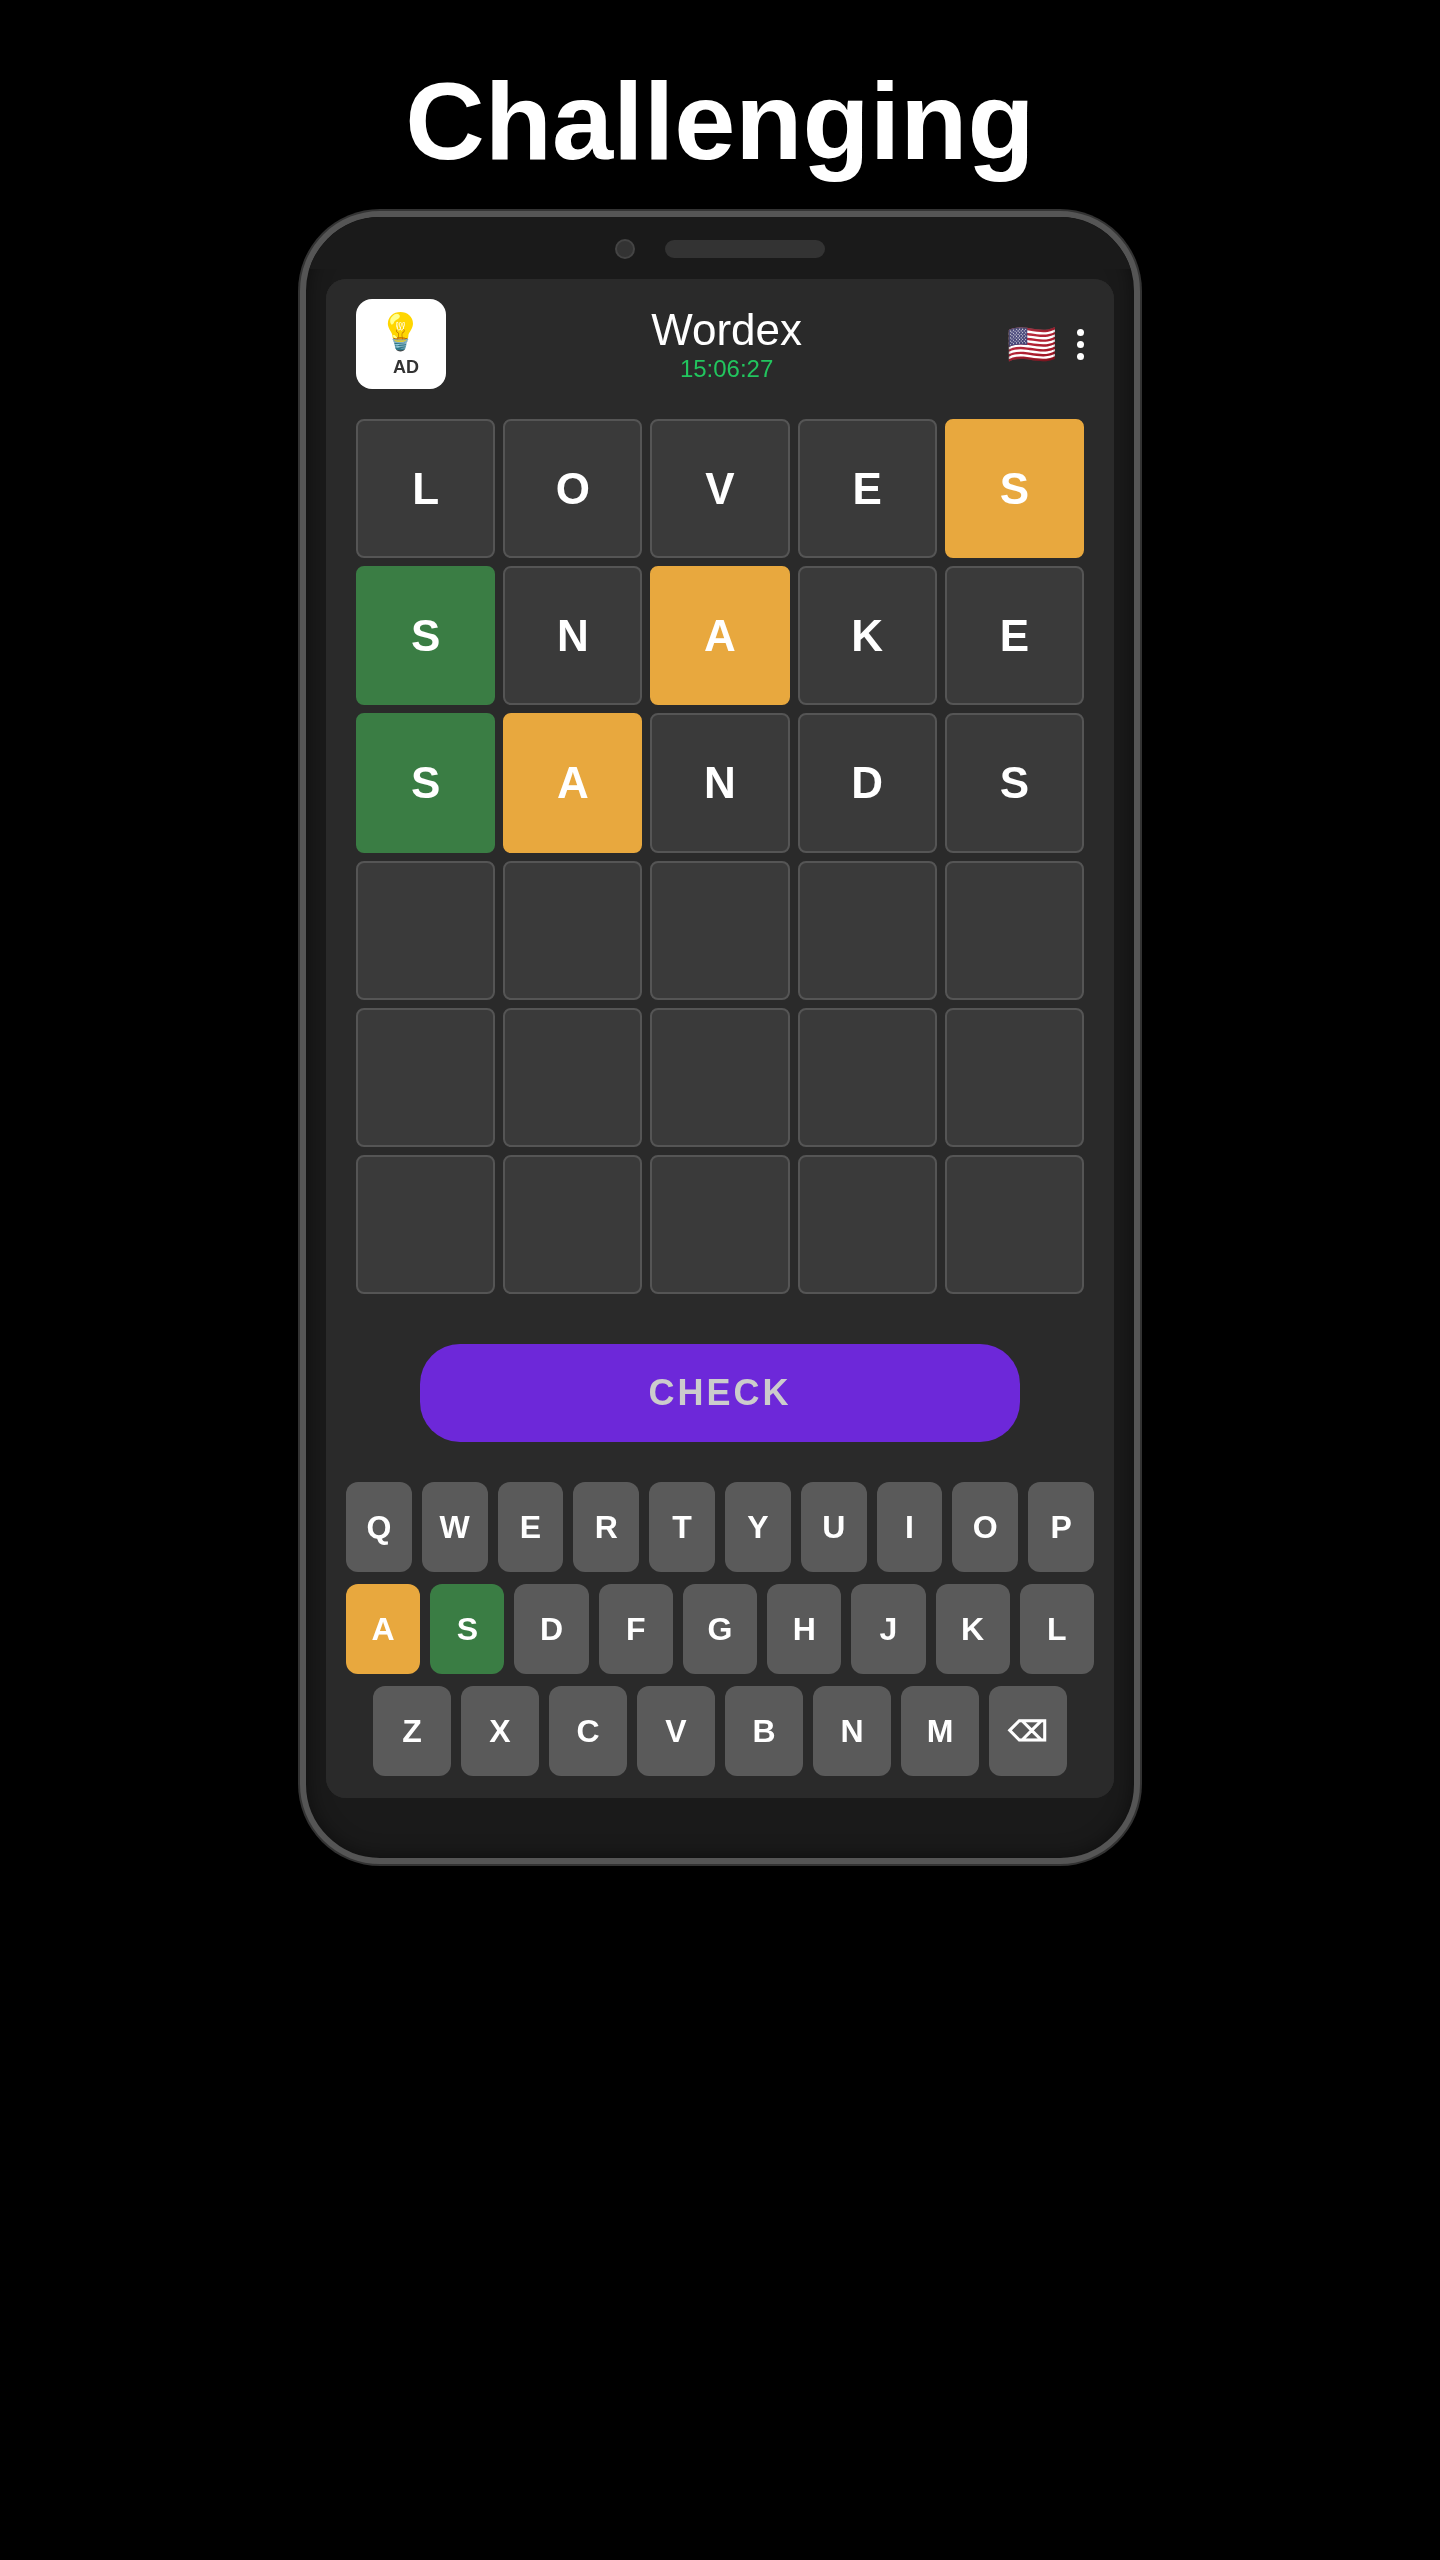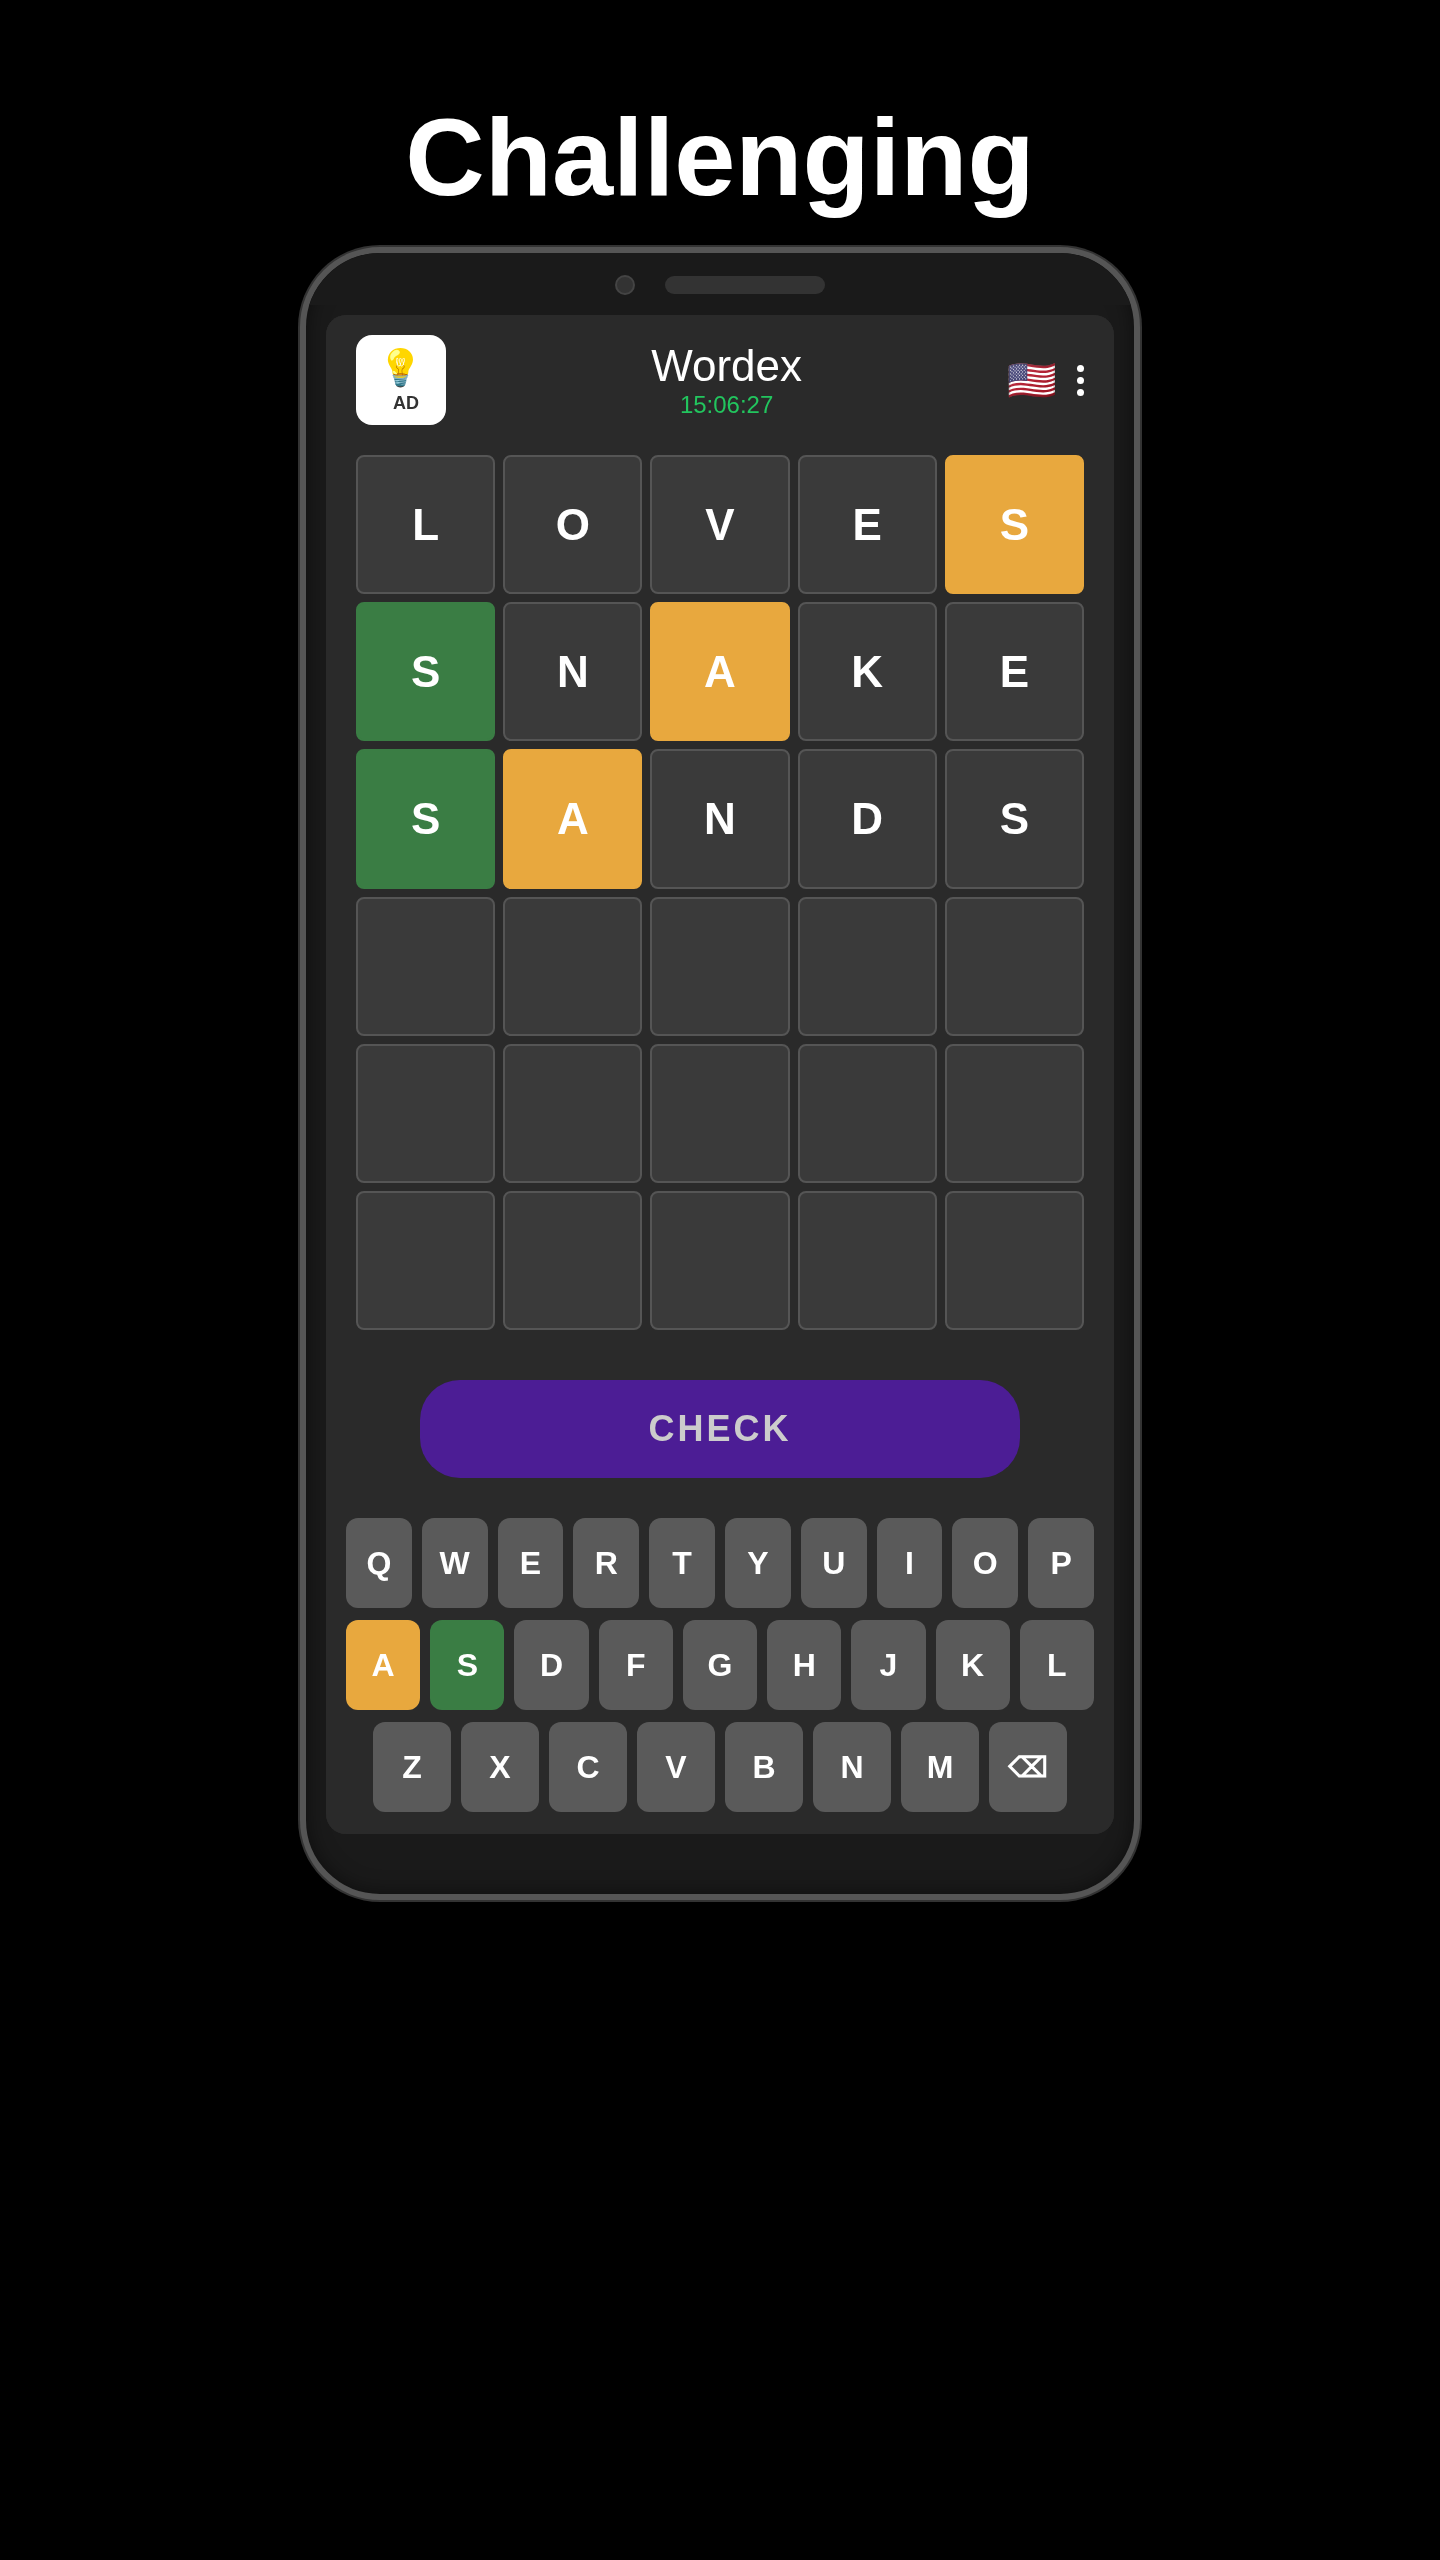--- a/index.html
+++ b/index.html
@@ -8,21 +8,21 @@
       width: 1440px;
       min-height: 2560px;
       font-family: 'Arial', sans-serif;
       display: flex;
       flex-direction: column;
       align-items: center;
     }
 
     .header-text {
       text-align: center;
-      padding: 96px 20px 30px;
+      padding: 60px 20px 30px;
     }
     .header-challenging {
       font-size: 110px;
       font-weight: 900;
       color: #fff;
       line-height: 1.1;
     }
     .header-word-puzzles {
       font-size: 110px;
       font-weight: 900;
@@ -175,21 +175,21 @@
       border-color: #555;
     }
 
     .check-section {
       padding: 30px 30px 20px;
       background: #2a2a2a;
       display: flex;
       justify-content: center;
     }
     .check-button {
-      background: #4c1d95;
+      background: #6d28d9;
       border: none;
       border-radius: 40px;
       padding: 28px 120px;
       color: #ccc;
       font-size: 36px;
       font-weight: 600;
       letter-spacing: 3px;
       cursor: pointer;
       width: 100%;
       max-width: 600px;

